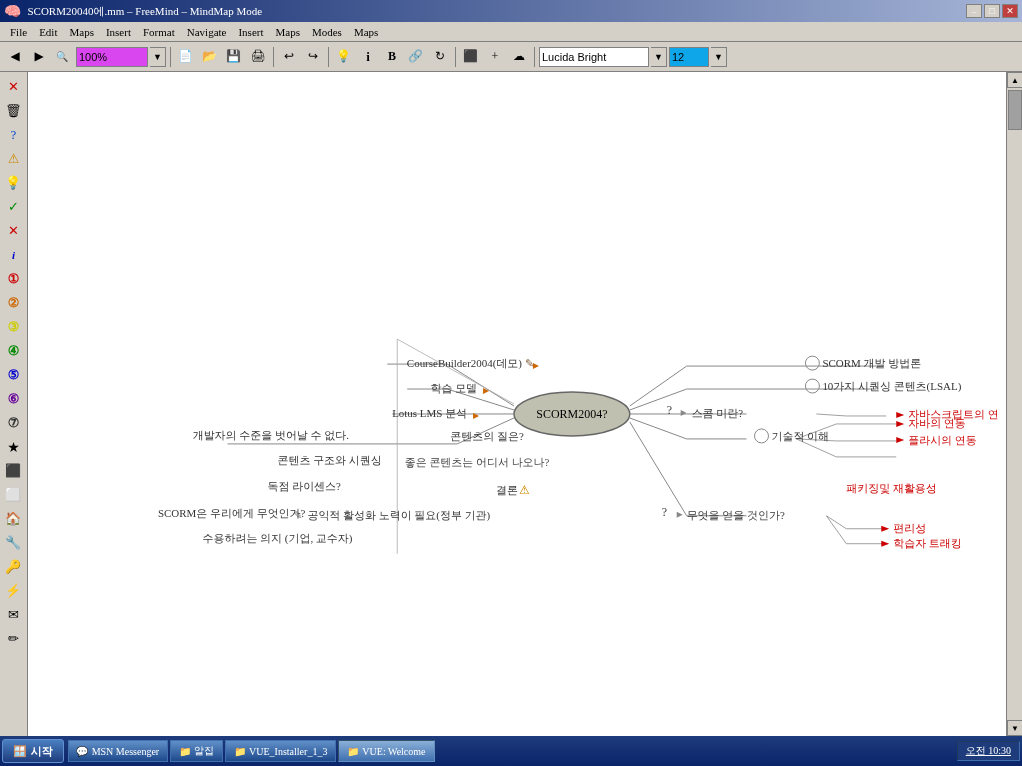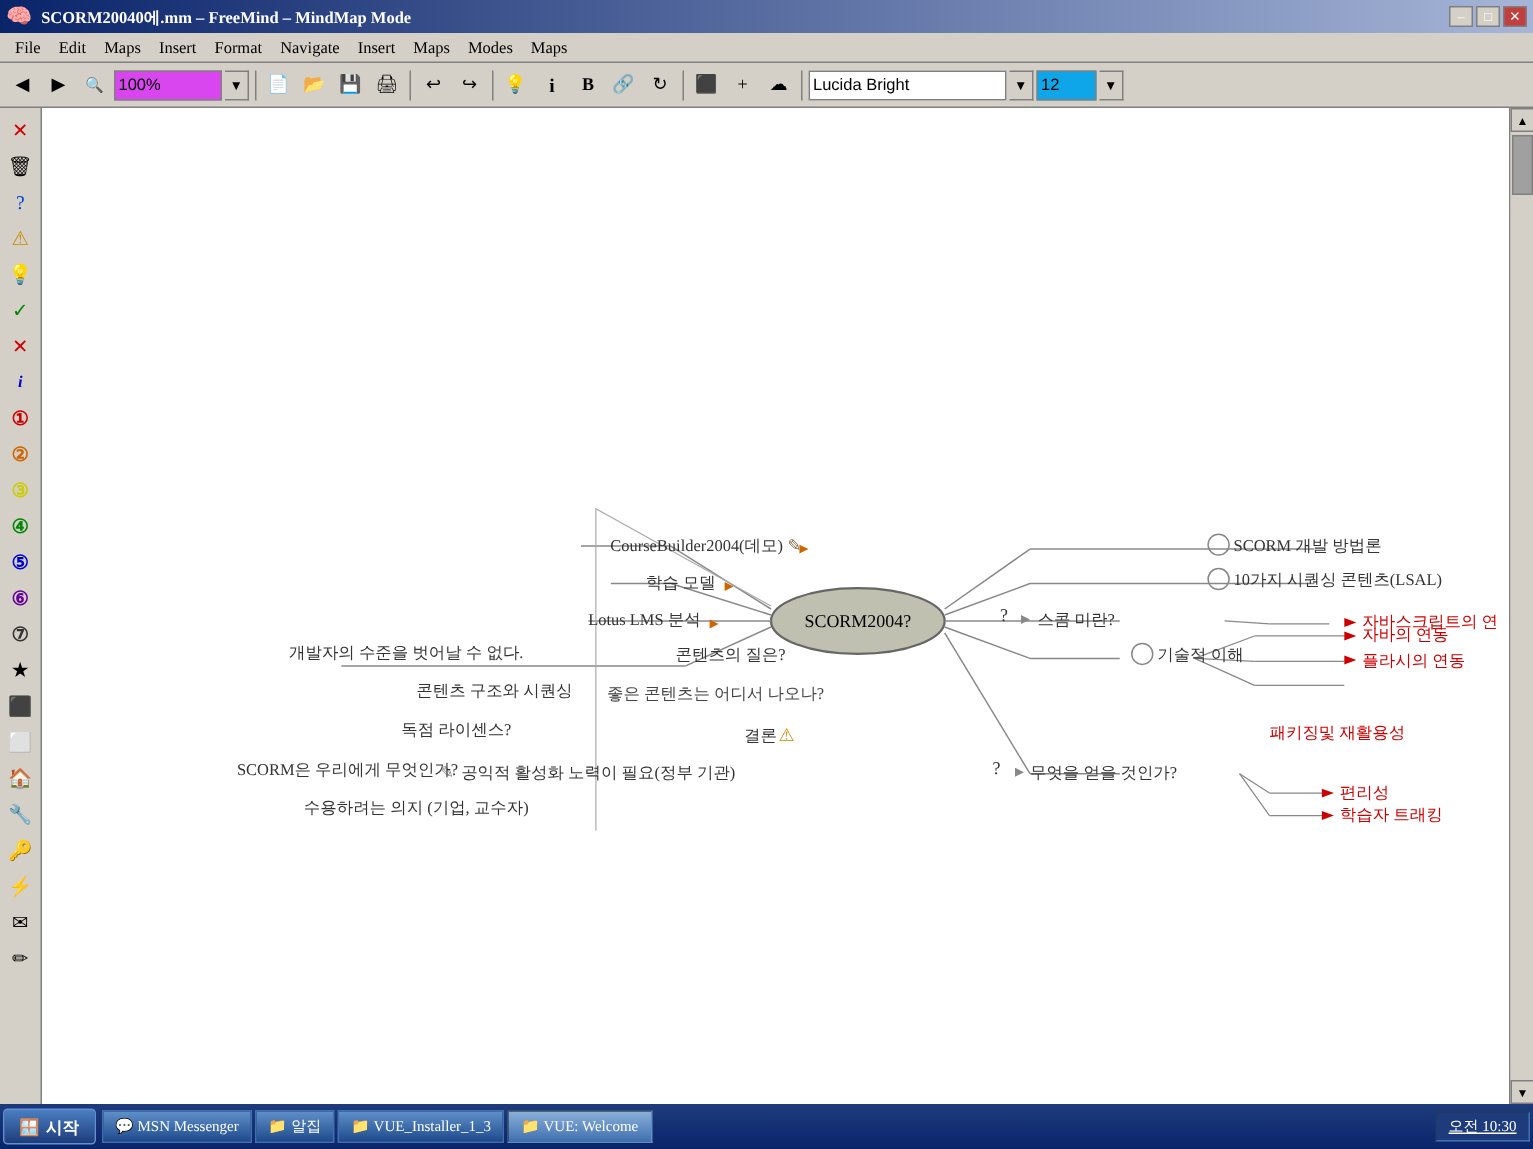--- a/index.html
+++ b/index.html
@@ -9,21 +9,21 @@
     .title-bar {
       background: linear-gradient(to right, #0a246a, #a6b5d7);
       color: white;
       height: 22px;
       display: flex;
       align-items: center;
       justify-content: space-between;
       padding: 0 4px;
       user-select: none;
     }
-    .title-bar-text { font-size: 11px; font-weight: bold; }
+    .title-bar-text { font-size: 11px; font-weight: normal; }
     .title-bar-buttons { display: flex; gap: 2px; }
     .title-btn {
       width: 16px; height: 14px;
       background: #d4d0c8;
       border: 1px solid #808080;
       font-size: 9px;
       display: flex; align-items: center; justify-content: center;
       cursor: pointer;
     }
 
@@ -73,21 +73,21 @@
     .zoom-arrow {
       width: 16px; height: 20px;
       background: #d4d0c8;
       border: 1px solid #808080;
       border-left: none;
       display: flex; align-items: center; justify-content: center;
       cursor: pointer;
       font-size: 9px;
     }
     .font-combo {
-      width: 132px; height: 20px;
+      width: 110px; height: 20px;
       border: 1px solid #808080;
       background: white;
       font-size: 11px;
       padding: 1px 2px;
     }
     .size-combo {
       width: 40px; height: 20px;
       border: 1px solid #808080;
       background: #0ea5e9;
       font-size: 11px;

